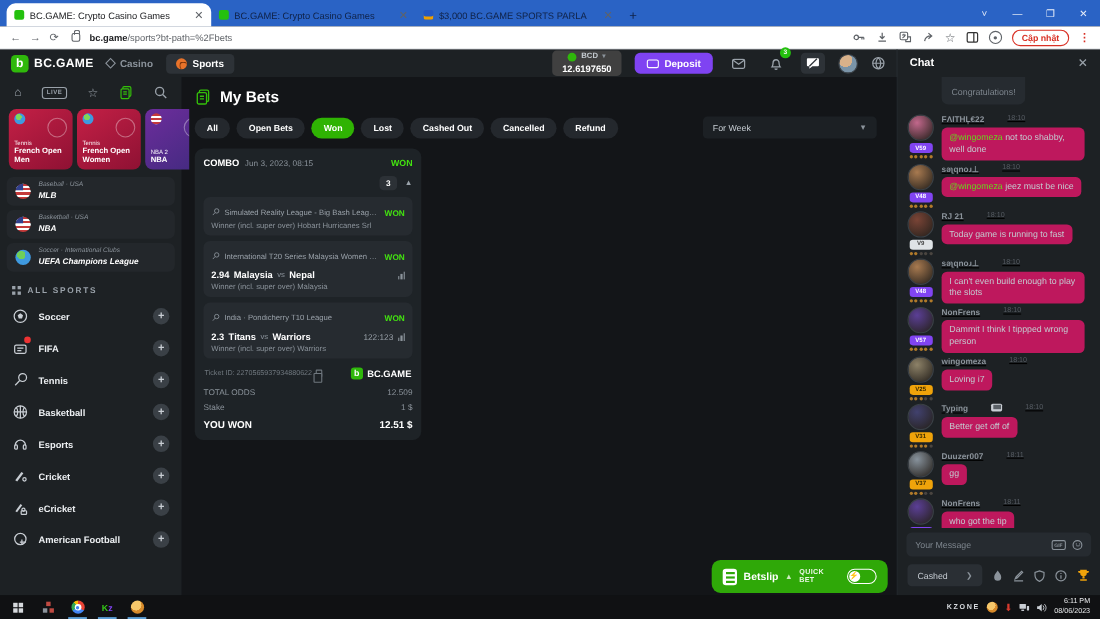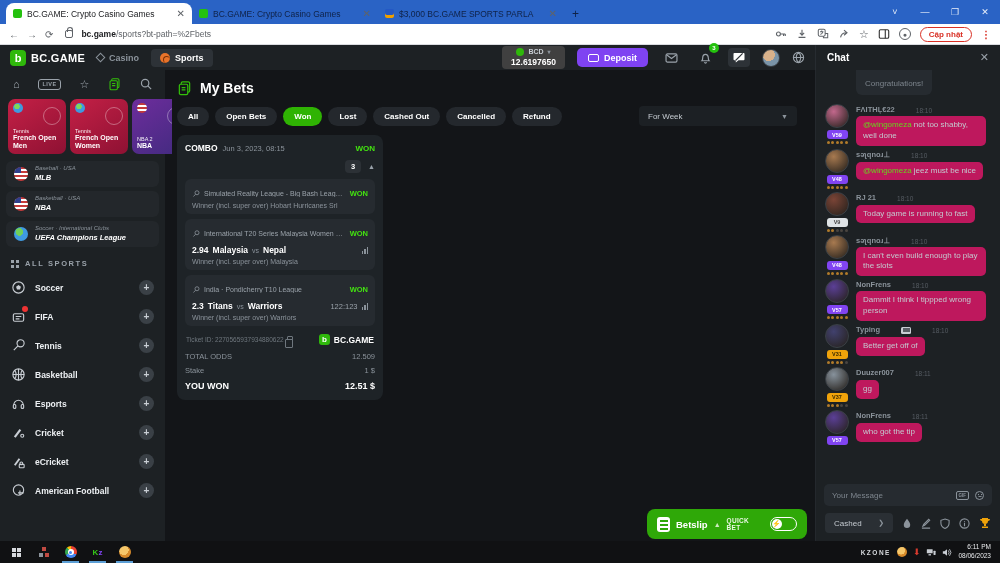--- a/index.html
+++ b/index.html
@@ -142,21 +142,21 @@
 .m-left{width:26px;display:flex;flex-direction:column;align-items:center;gap:2px;flex:none;}
 .av{width:24px;height:24px;border-radius:50%;border:1px solid #3a4046;}
 .lvl{min-width:21px;height:9px;border-radius:3px;font-size:5.5px;font-weight:bold;color:#fff;display:flex;align-items:center;justify-content:center;padding:0 2px;}
 .lvl.purple{background:#8144f2;}
 .lvl.gold{background:#f0a30a;color:#3a2a00;}
 .lvl.silver{background:#dfe3e6;color:#444;}
 .stars{display:flex;gap:1.5px;}
 .st{width:3px;height:3px;border-radius:50%;background:#b07a2a;}
 .st.dim{background:#4a4540;}
 .m-right{flex:1;min-width:0;}
-.m-head{display:flex;align-items:flex-end;gap:21px;height:10px;}
+.m-head{display:flex;align-items:flex-start;gap:21px;height:10px;text-decoration:underline;}
 .m-user{color:#8b939b;font-size:7.5px;font-weight:bold;white-space:nowrap;}
 .m-time{color:#565c63;font-size:6.5px;}
 .kb{width:10px;height:7px;background:#c9ced4;border-radius:1.5px;position:relative;}
 .kb:before{content:"";position:absolute;inset:1.5px 1.5px 1.5px 1.5px;background:#5a6066;}
 .bubble{display:inline-block;background:#be185d;border-radius:5px;padding:4px 7px;margin-top:2px;color:#c4cad0;font-size:8px;line-height:1.35;max-width:130px;}
 .mention{color:#67d41e;}
 .chat-input{margin:4px 8px 0;background:#262b30;border-radius:5px;height:22px;display:flex;align-items:center;gap:6px;padding:0 8px;}
 .chat-input input{flex:1;background:transparent;border:none;outline:none;color:#c4cad0;font-size:8px;min-width:0;}
 .chat-input input::placeholder{color:#7d858d;}
 .gif{border:1px solid #8b939b;border-radius:2px;color:#8b939b;font-size:4.5px;font-weight:bold;padding:1px 2px;}
@@ -694,20 +694,40 @@
                 <i class="st"></i>
               </span>
     </span>
     <span class="m-right">
       <span class="m-head">
         <span class="m-user">NonFrens</span>
 
         <span class="m-time">18:10</span>
       </span>
       <span class="bubble">Dammit I think I tippped wrong person</span>
+    </span>
+  </div><div class="msg">
+    <span class="m-left">
+      <span class="av" style="background:radial-gradient(circle at 35% 30%, #8d8268, #26211c 95%);"></span>
+      <span class="lvl gold">V25</span>
+      <span class="stars">
+                <i class="st"></i>
+                <i class="st"></i>
+                <i class="st"></i>
+                <i class="st dim"></i>
+                <i class="st dim"></i>
+              </span>
+    </span>
+    <span class="m-right">
+      <span class="m-head">
+        <span class="m-user">wingomeza</span>
+
+        <span class="m-time">18:10</span>
+      </span>
+      <span class="bubble">Loving i7</span>
     </span>
   </div><div class="msg">
     <span class="m-left">
       <span class="av" style="background:radial-gradient(circle at 35% 30%, #41416e, #26211c 95%);"></span>
       <span class="lvl gold">V31</span>
       <span class="stars">
                 <i class="st"></i>
                 <i class="st"></i>
                 <i class="st"></i>
                 <i class="st"></i>

